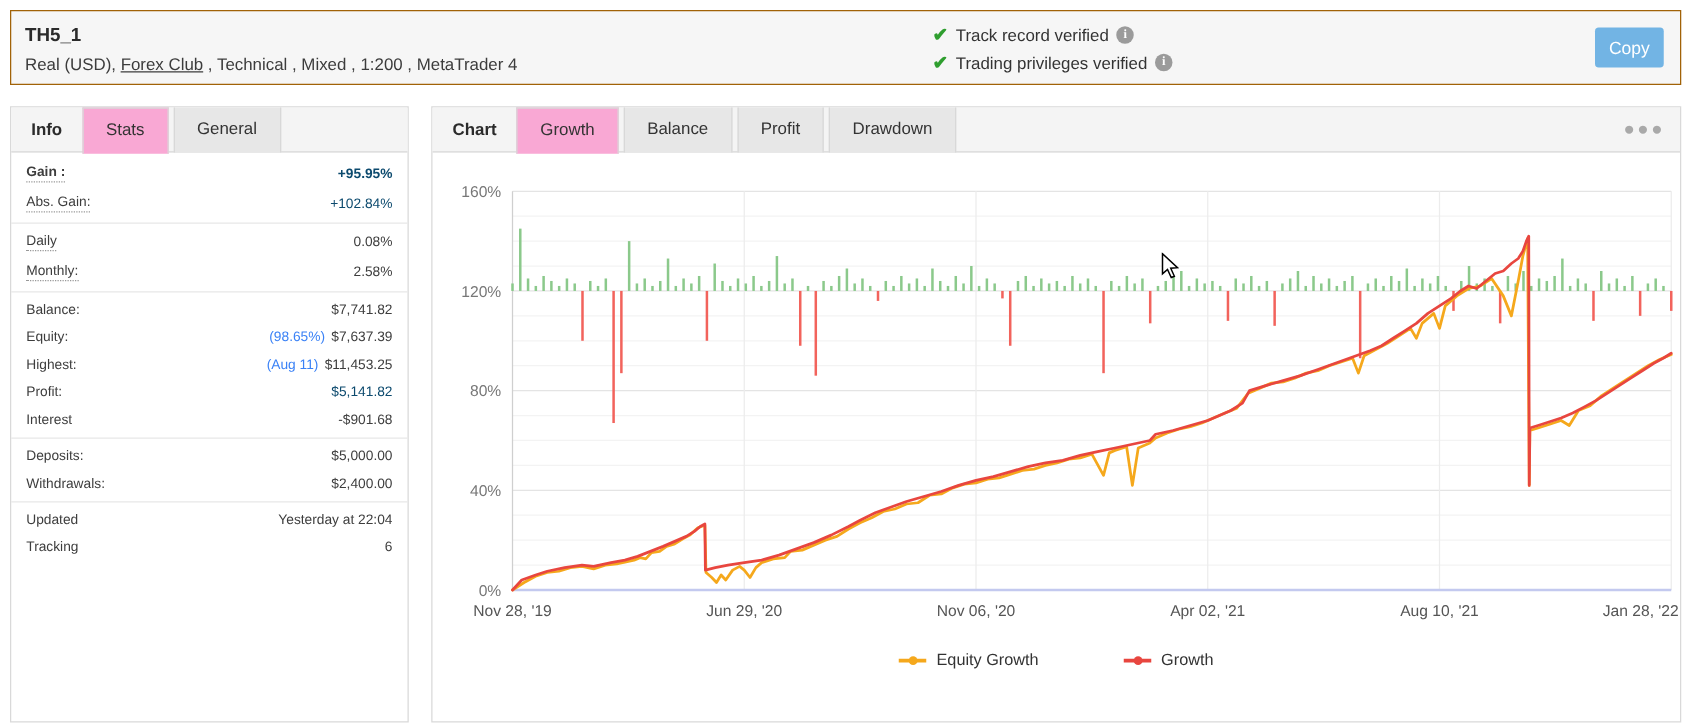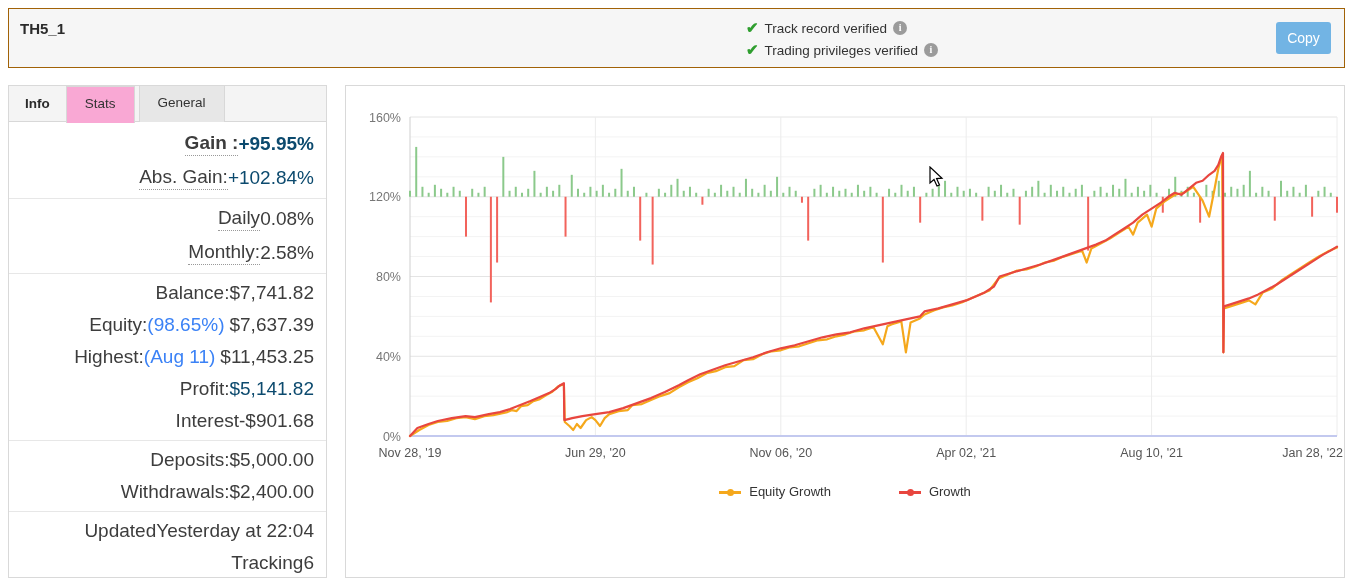--- a/index.html
+++ b/index.html
@@ -30,21 +30,21 @@
   .tab { display:inline-block; padding:0 18px; line-height:34px; font-size:13.5px; color:#333; cursor:pointer;
     background:#e7e7e7; border-left:1px solid #d8d8d8; border-right:1px solid #d8d8d8; vertical-align:top; height:36px; }
   .tab + .tab { margin-left:4px; }
   .tab.active { background:#f9a8d4; height:37px; border-top:1px solid #d8d8d8; line-height:33px; position:relative; z-index:2; }
   .dots-menu { position:absolute; right:12px; top:9px; color:#a9a9a9; font-size:15px; letter-spacing:2px; cursor:pointer; }
 
   
   .stats-body { padding:2px 0; }
   .stat-group { padding:3px 0; border-top:1px solid #e7e7e7; }
   .stat-group:first-child { border-top:none; }
-  .stat-row { display:flex; justify-content:flex-end; align-items:center; padding:5px 12px; font-size:19px; color:#3d3d3d; }
+  .stat-row { display:flex; justify-content:space-between; align-items:center; padding:5px 12px; font-size:11px; color:#3d3d3d; }
   .stat-row .lbl { color:#3d3d3d; }
   .stat-row .lbl.dotted { border-bottom:1px dotted #999; padding-bottom:1px; cursor:help; }
   .stat-row .lbl.bold, .stat-row .val.bold { font-weight:bold; }
   .stat-row .val { color:#3d3d3d; }
   .stat-row .val.green { color:#0c4a6e; }
   .stat-row .hint { color:#3b82f6; margin-right:5px; }
   .stat-row .right { text-align:right; }
 
   
   .chart-area { position:relative; width:998px; height:455px; }
@@ -53,20 +53,21 @@
   .legend-item { display:inline-block; margin:0 34px; }
   .legend-marker { display:inline-block; vertical-align:middle; margin-right:8px; position:relative; width:22px; height:3px; }
   .legend-marker .dot { position:absolute; left:8px; top:-2px; width:7px; height:7px; border-radius:50%; }
   .cursor-arrow { position:absolute; left:581px; top:80px; z-index:5; pointer-events:none; }
 </style>
 </head>
 <body>
 
 <div class="top-header">
   <div class="acct-title">TH5_1</div>
+  <div class="acct-sub"><span>Real (USD), </span><a>Forex Club</a><span> , Technical , Mixed , 1:200 , MetaTrader 4</span></div>
 
   <div class="verified-block">
     <div class="verified-row">
       <span class="check">✔</span>
       <span>Track record verified</span>
       <span class="info-i">i</span>
     </div>
     <div class="verified-row">
       <span class="check">✔</span>
       <span>Trading privileges verified</span>
@@ -141,20 +142,24 @@
         </div>
         <div class="stat-row">
           <span class="lbl">Tracking</span>
           <span class="right"><span class="val">6</span></span>
         </div>
       </div>
     </div>
 </div>
 
 <div class="panel chart-panel">
+  <div class="tabbar">
+    <span class="tab-label">Chart</span><span class="tab active">Growth</span><span class="tab">Balance</span><span class="tab">Profit</span><span class="tab">Drawdown</span>
+    <span class="dots-menu">●●●</span>
+  </div>
 
   <div class="chart-area">
     <svg id="chart-svg" width="998" height="455">
         <line x1="64" x2="991" y1="330.0625" y2="330.0625" stroke="#f3f3f3"></line>
         <line x1="64" x2="991" y1="310.125" y2="310.125" stroke="#f3f3f3"></line>
         <line x1="64" x2="991" y1="290.1875" y2="290.1875" stroke="#f3f3f3"></line>
         <line x1="64" x2="991" y1="250.3125" y2="250.3125" stroke="#f3f3f3"></line>
         <line x1="64" x2="991" y1="230.375" y2="230.375" stroke="#f3f3f3"></line>
         <line x1="64" x2="991" y1="210.4375" y2="210.4375" stroke="#f3f3f3"></line>
         <line x1="64" x2="991" y1="170.5625" y2="170.5625" stroke="#f3f3f3"></line>

